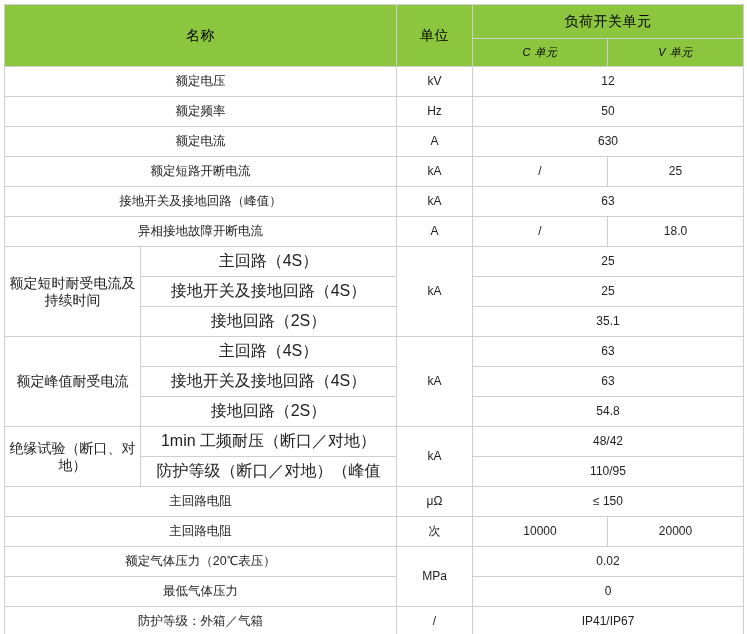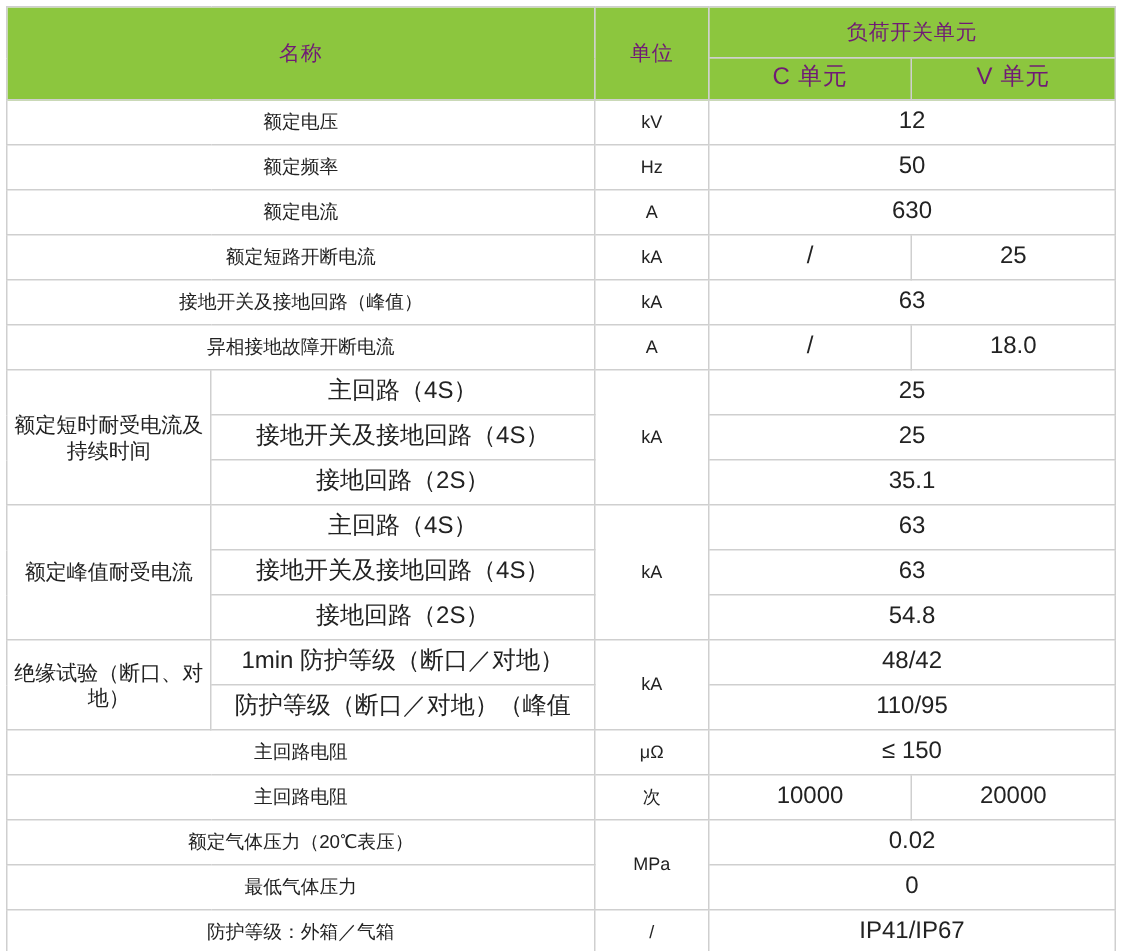--- a/index.html
+++ b/index.html
@@ -28,44 +28,45 @@
   }
   table.spec th, table.spec td {
     border: 1px solid #cfcfcf;
     text-align: center;
     vertical-align: middle;
     padding: 0 2px;
     line-height: 1.15;
   }
   thead th {
     background: #8cc63e;
-    color: #701a75;
+    color: #000000;
     font-weight: normal;
     font-size: 14px;
     letter-spacing: 0.5px;
     border-color: #a4d465;
   }
   thead th.sub {
-    font-size: 16px;
+    font-size: 11px;
+    font-style: italic;
   }
   td.namecell {
     font-size: 12.5px;
   }
   td.left-group {
     font-size: 14px;
     padding: 0 4px;
   }
   td.sub-name {
     font-size: 16px;
   }
   td.unit {
     font-size: 12px;
   }
   td.val {
-    font-size: 16px;
+    font-size: 12px;
   }
   .r-h1 { height: 34px; }
   .r-h2 { height: 28px; }
   .r-std { height: 30px; }
   .r-small { height: 30px; }
 </style>
 </head>
 <body>
 
 <div id="sheet">
@@ -153,21 +154,21 @@
         <td class="sub-name">接地开关及接地回路（4S）</td>
         <td class="val" colspan="2">63</td>
       </tr>
       <tr class="r-small">
         <td class="sub-name">接地回路（2S）</td>
         <td class="val" colspan="2">54.8</td>
       </tr>
 
       <tr class="r-small">
         <td class="left-group" rowspan="2">绝缘试验（断口、对地）</td>
-        <td class="sub-name">1min 防护等级（断口／对地）</td>
+        <td class="sub-name">1min 工频耐压（断口／对地）</td>
         <td class="unit" rowspan="2">kA</td>
         <td class="val" colspan="2">48/42</td>
       </tr>
       <tr class="r-small">
         <td class="sub-name">防护等级（断口／对地）（峰值</td>
         <td class="val" colspan="2">110/95</td>
       </tr>
 
       <tr class="r-std">
         <td class="namecell" colspan="2">主回路电阻</td>

